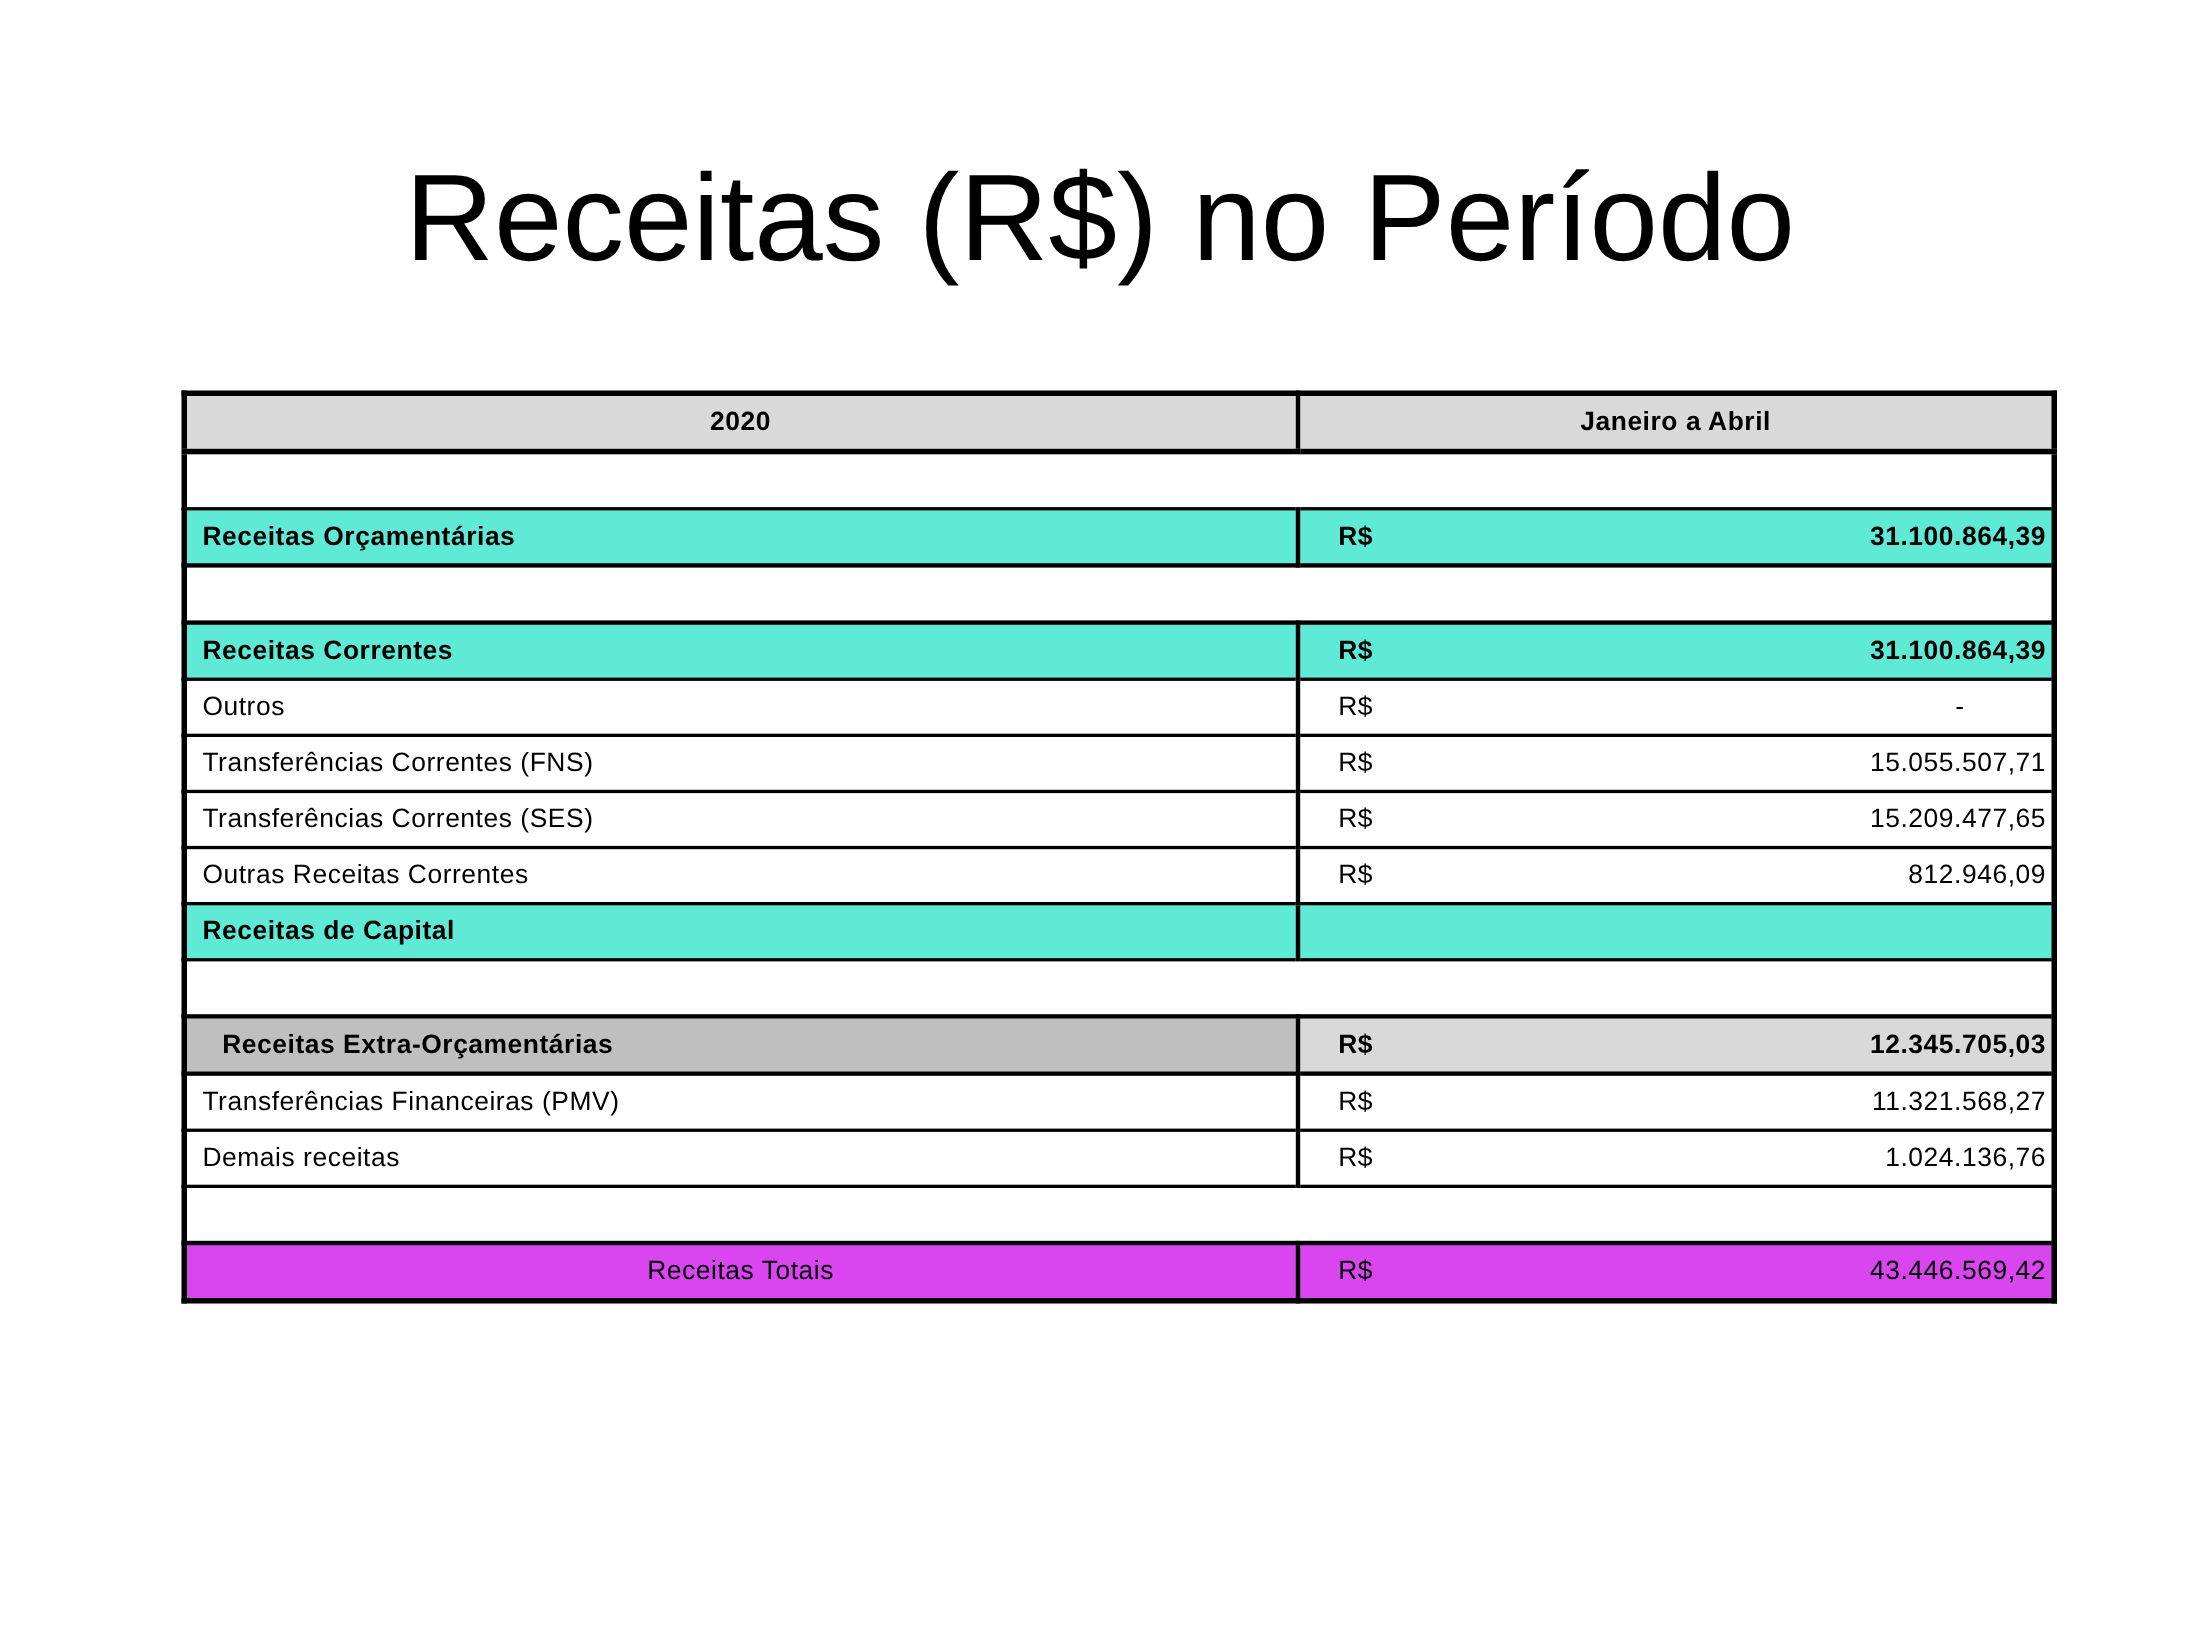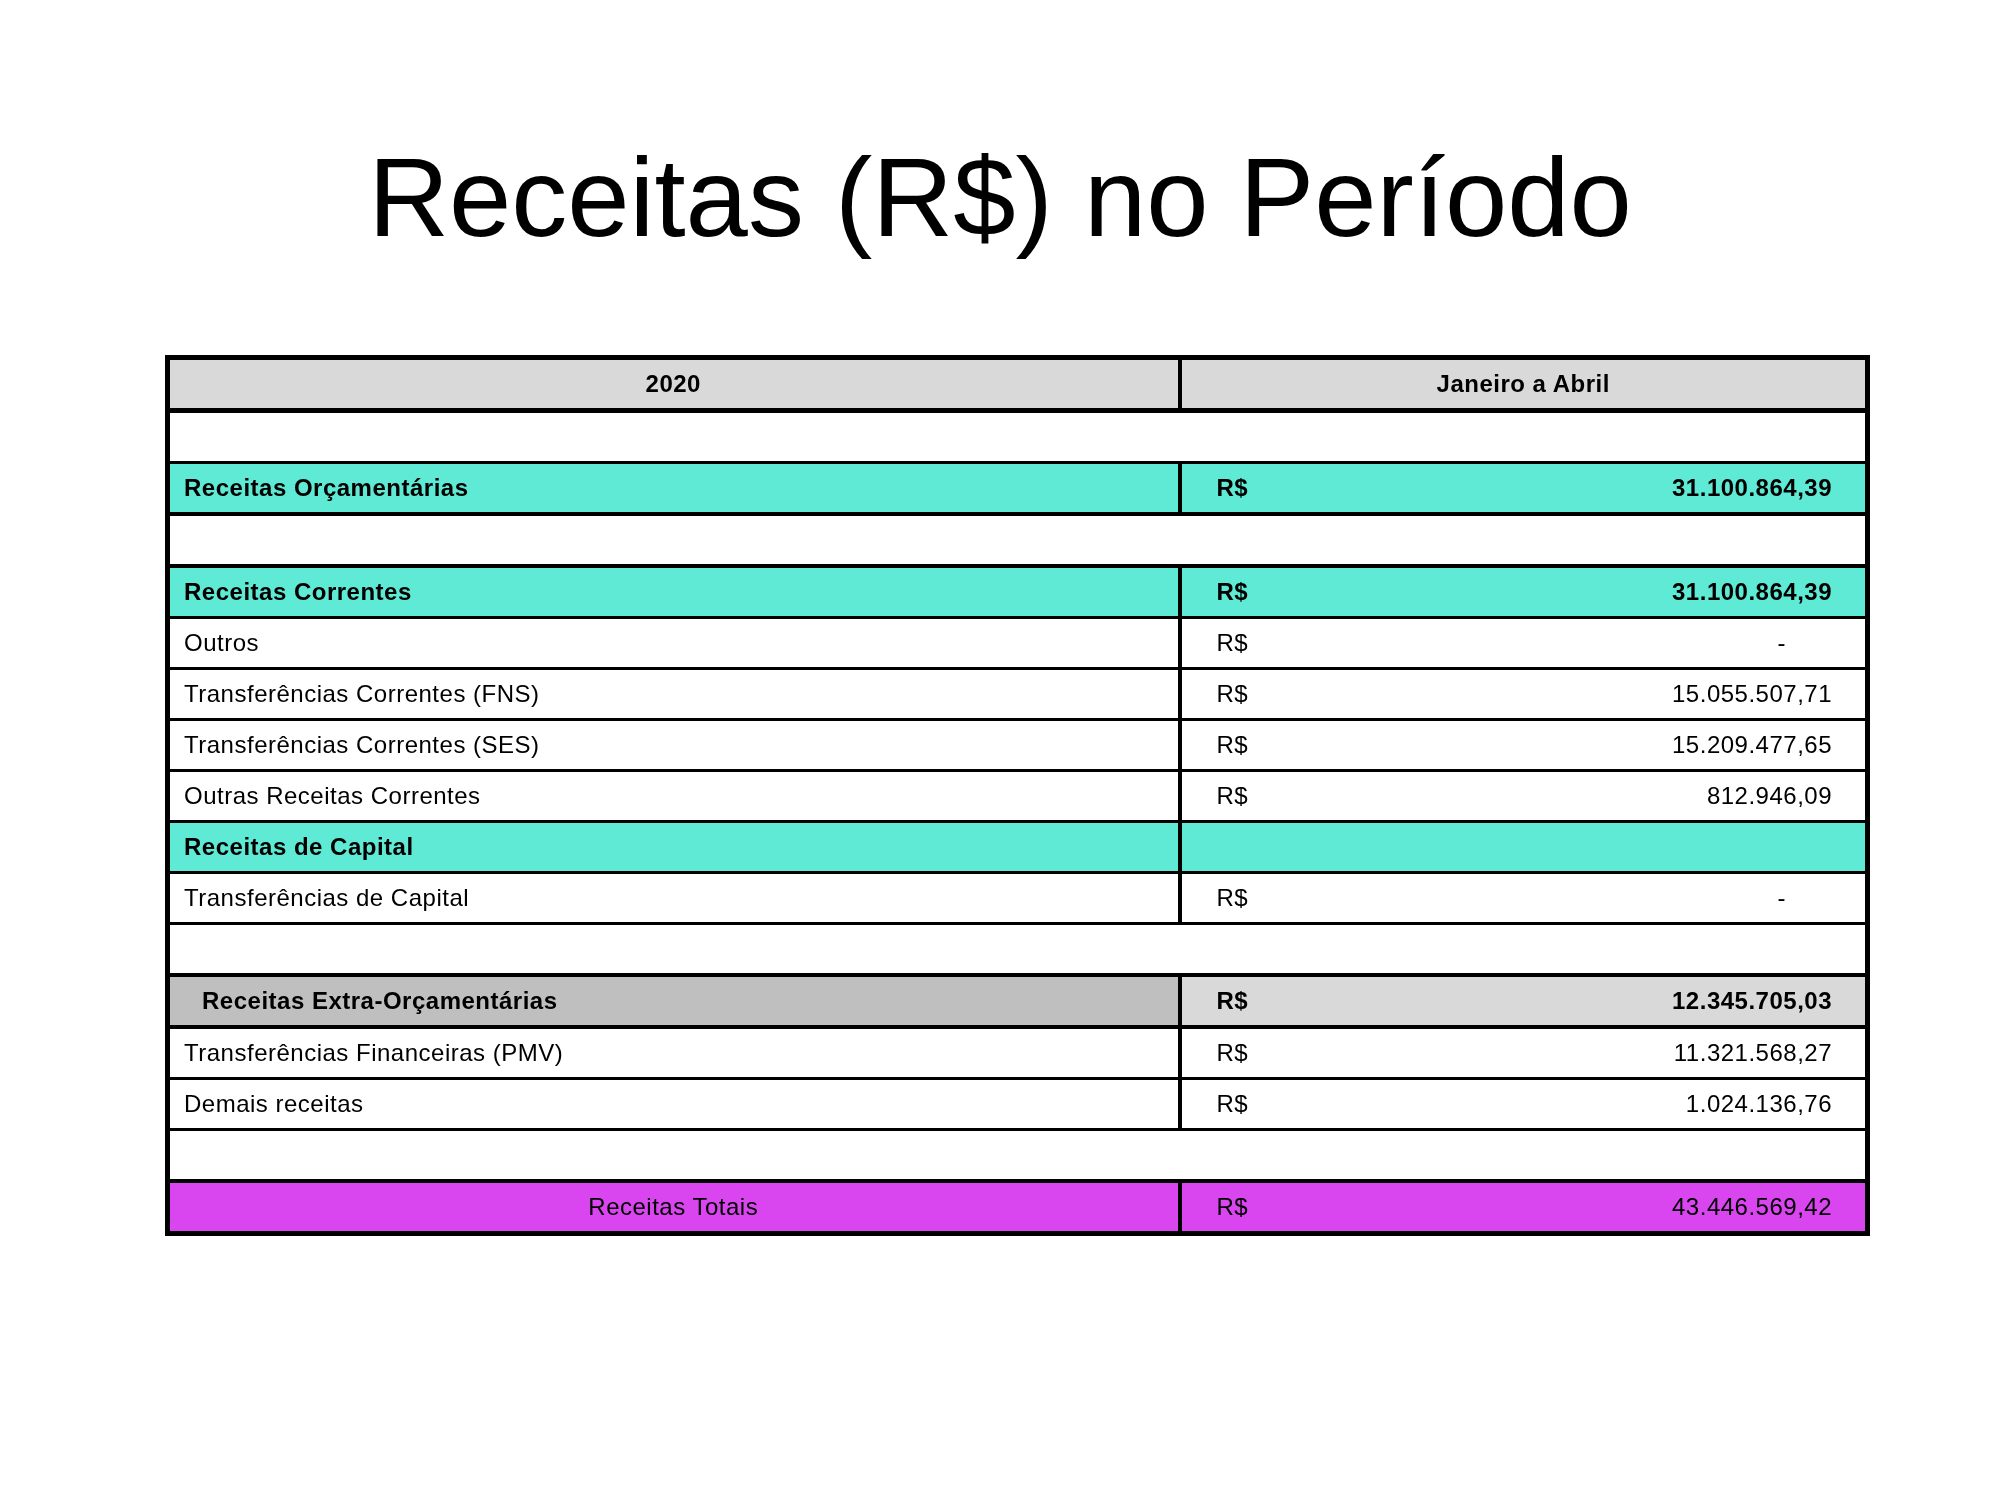--- a/index.html
+++ b/index.html
@@ -24,21 +24,21 @@
     white-space:nowrap;
   }
   tr.hd td{
     font-weight:700;text-align:center;background:#d9d9d9;
     border-bottom:5px solid #000;
   }
   .lb{padding-left:14px;border-right:4px solid #000;}
   tr.hd .lb{padding-left:0;}
   .vw{display:flex;justify-content:space-between;align-items:center;}
   .cur{padding-left:34px;}
-  .num{padding-right:32px;}
+  .num{padding-right:4px;}
   .dash .num{padding-right:78px;}
   tr.sec td{background:#5eead4;font-weight:700;}
   tr.xsec .lb{background:#bfbfbf;font-weight:700;padding-left:32px;}
   tr.xsec .vc{background:#d9d9d9;font-weight:700;}
   tr.tot td{background:#d946ef;font-weight:400;}
   tr.tot .lb{text-align:center;padding-left:0;}
   tr.sp td{background:#ffffff;}
   tr.bb4 td{border-bottom:4px solid #000;}
 </style>
 </head>
@@ -129,29 +129,20 @@
           </td>
   </tr>
 
   <tr class="sec">
     <td class="lb">Receitas de Capital</td>
     <td class="vc">
             <div class="vw"></div>
           </td>
   </tr>
 
-  <tr>
-    <td class="lb">Transferências de Capital</td>
-    <td class="vc dash">
-            <div class="vw">
-      <span class="cur">R$</span>
-      <span class="num">-</span>
-    </div>
-          </td>
-  </tr>
 
   <tr class="sp bb4">
           <td colspan="2"></td>
         </tr>
 
   <tr class="xsec bb4">
     <td class="lb">Receitas Extra-Orçamentárias</td>
     <td class="vc">
             <div class="vw">
       <span class="cur">R$</span>

